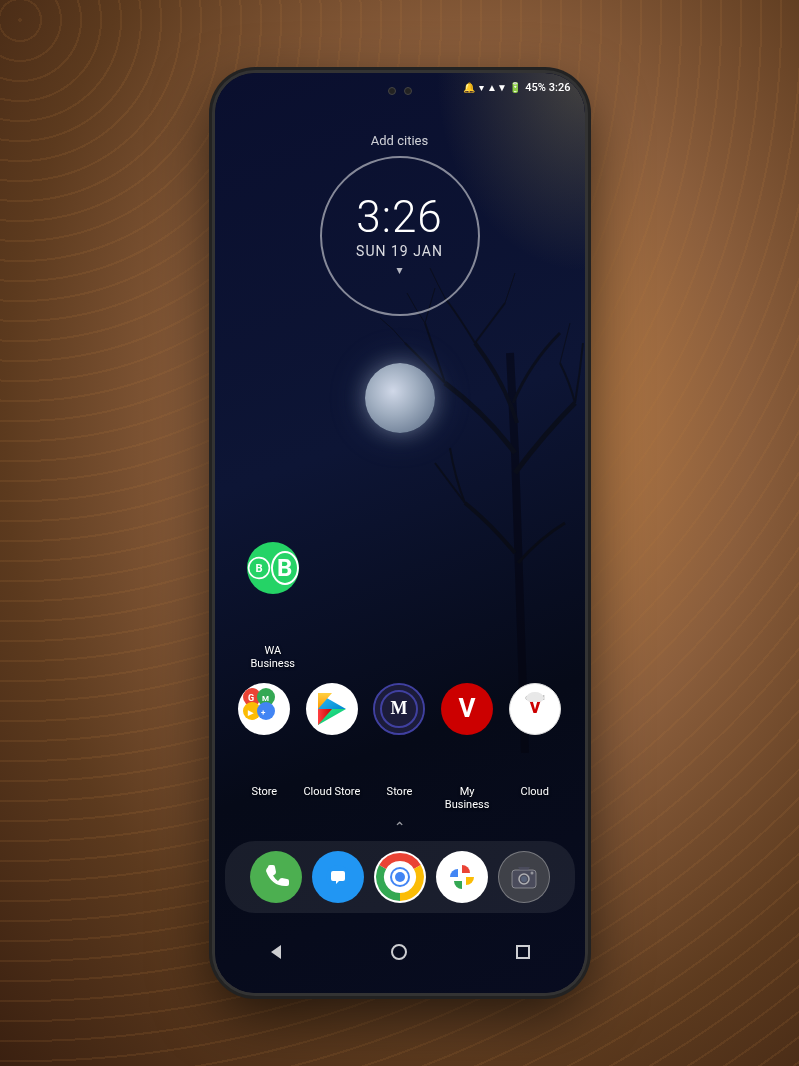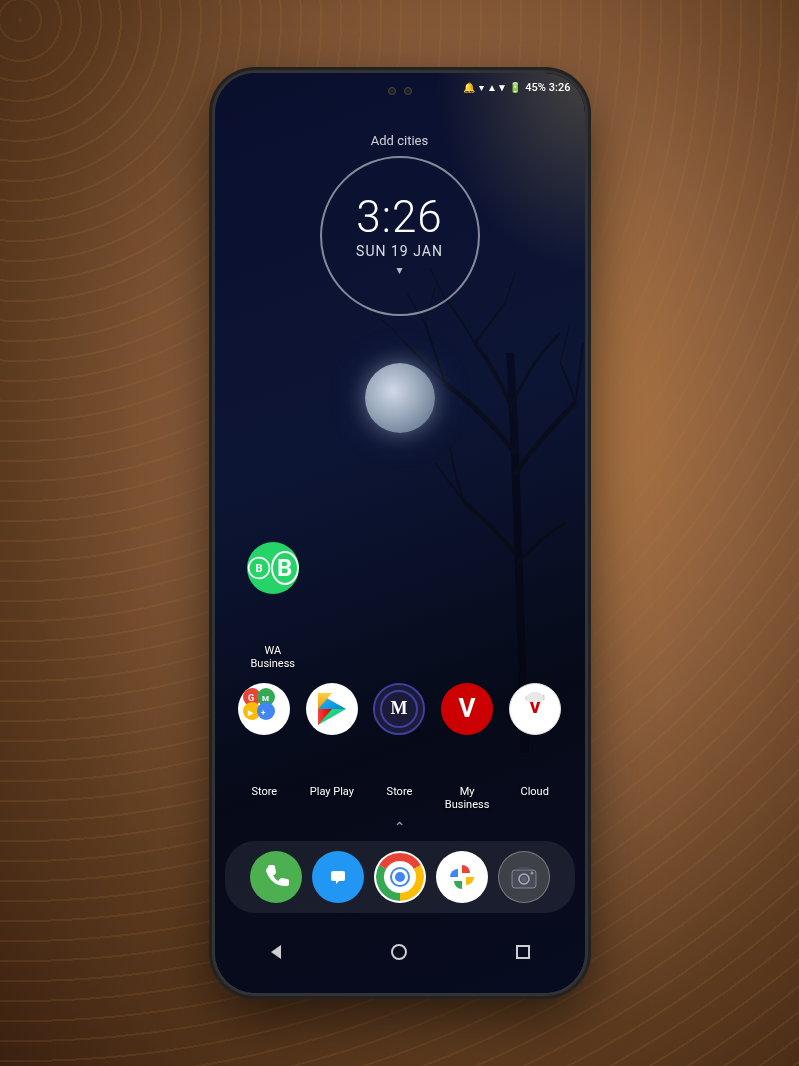--- a/index.html
+++ b/index.html
@@ -482,21 +482,21 @@
                   <stop offset="0%" stop-color="#FF4040"></stop>
                   <stop offset="100%" stop-color="#CC0000"></stop>
                 </linearGradient>
               </defs>
               <polygon points="10,8 38,24 10,24" fill="url(#pg1)"></polygon>
               <polygon points="10,24 38,24 10,40" fill="url(#pg2)"></polygon>
               <polygon points="10,8 24,8 10,24" fill="url(#pg3)"></polygon>
               <polygon points="10,24 24,24 10,40" fill="url(#pg4)"></polygon>
             </svg>
           </div>
-          <div class="app-label">Play Play</div>
+          <div class="app-label">Cloud Store</div>
         </div>
 
         <div class="app-item">
           <div class="app-icon icon-moto">
             <svg width="48" height="48" viewBox="0 0 48 48">
               <circle cx="24" cy="24" r="24" fill="#1C1C3A"></circle>
 
               <circle cx="24" cy="24" r="18" fill="none" stroke="#4040a0" stroke-width="2"></circle>
               <text x="24" y="29" text-anchor="middle" fill="white" font-size="18" font-weight="bold" font-family="serif">M</text>
             </svg>

